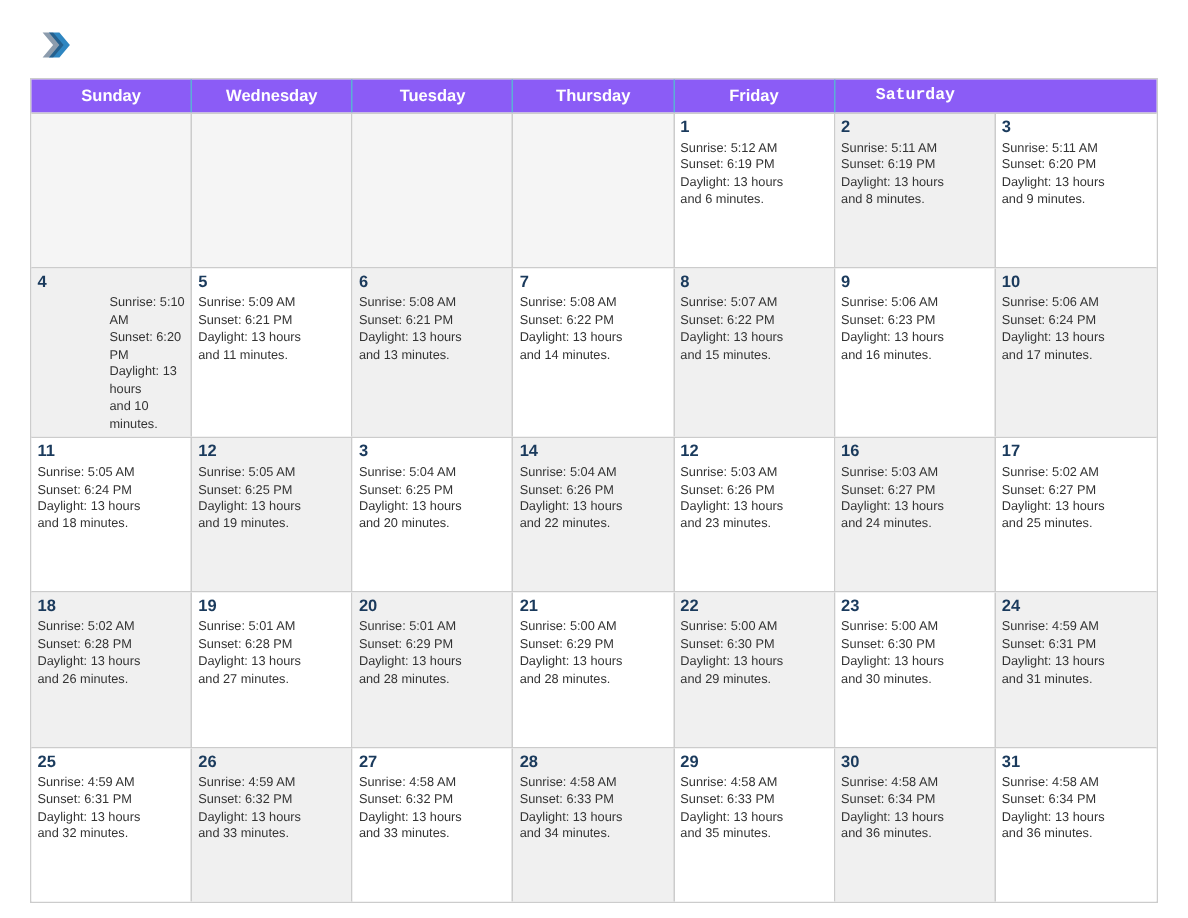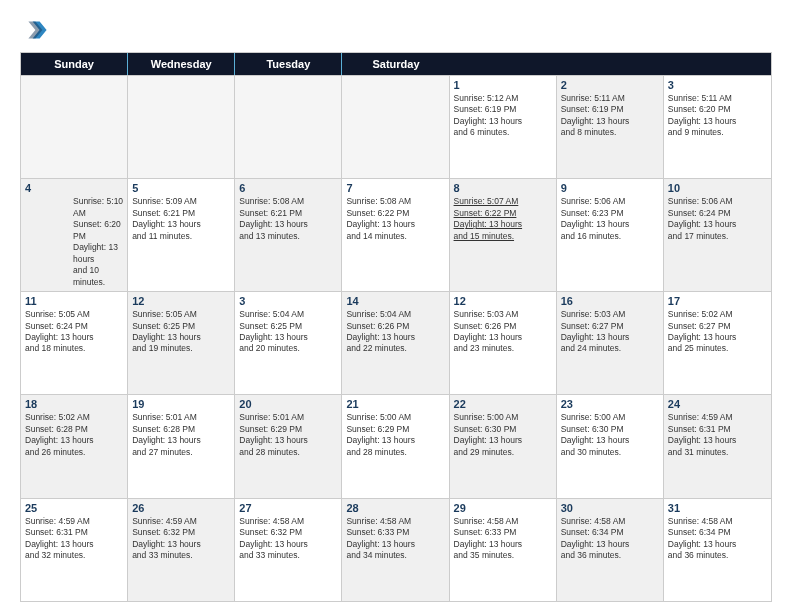--- a/index.html
+++ b/index.html
@@ -53,31 +53,31 @@
     }
     .calendar {
       flex: 1;
       display: flex;
       flex-direction: column;
       border: 1px solid #ccc;
     }
     .cal-header {
       display: grid;
       grid-template-columns: repeat(7, 1fr);
-      background: #0f172a;
+      background: #8b5cf6;
     }
     .cal-header-cell {
       color: #fff;
       font-size: 11px;
       font-weight: bold;
       text-align: center;
       padding: 5px 2px;
       border-right: 1px solid #5bafd6;
     }
-    .cal-header-cell:last-child { border-right: none; }
+    .cal-header-cell:last-child { border-right: none; font-family: Liberation Mono, monospace; }
     .cal-body {
       display: flex;
       flex-direction: column;
       flex: 1;
     }
     .cal-row {
       display: grid;
       grid-template-columns: repeat(7, 1fr);
       flex: 1;
       border-top: 1px solid #ccc;
@@ -124,20 +124,22 @@
     <div class="title-block">
       <div class="month-title"></div>
       <div class="subtitle"></div>
     </div>
   </div>
   <div class="calendar">
     <div class="cal-header" id="cal-header">
         <div class="cal-header-cell">Sunday</div>
         <div class="cal-header-cell">Wednesday</div>
         <div class="cal-header-cell">Tuesday</div>
+        <div class="cal-header-cell">Thursday</div>
+        <div class="cal-header-cell">Friday</div>
         <div class="cal-header-cell">Saturday</div>
       </div>
     <div class="cal-body" id="cal-body">
         <div class="cal-row">
           <div class="cal-cell empty"></div>
           <div class="cal-cell empty"></div>
           <div class="cal-cell empty"></div>
           <div class="cal-cell empty"></div>
           <div class="cal-cell">
             <span class="day-num">1</span>
@@ -185,21 +187,21 @@
           </div>
           <div class="cal-cell">
             <span class="day-num">7</span>
             <div class="cell-text" style="white-space: pre-line;">Sunrise: 5:08 AM
 Sunset: 6:22 PM
 Daylight: 13 hours
 and 14 minutes.</div>
           </div>
           <div class="cal-cell shaded">
             <span class="day-num">8</span>
-            <div class="cell-text" style="white-space: pre-line; text-decoration: underline;">Sunrise: 5:07 AM
+            <div class="cell-text" style="white-space: pre-line;">Sunrise: 5:07 AM
 Sunset: 6:22 PM
 Daylight: 13 hours
 and 15 minutes.</div>
           </div>
           <div class="cal-cell">
             <span class="day-num">9</span>
             <div class="cell-text" style="white-space: pre-line;">Sunrise: 5:06 AM
 Sunset: 6:23 PM
 Daylight: 13 hours
 and 16 minutes.</div>

